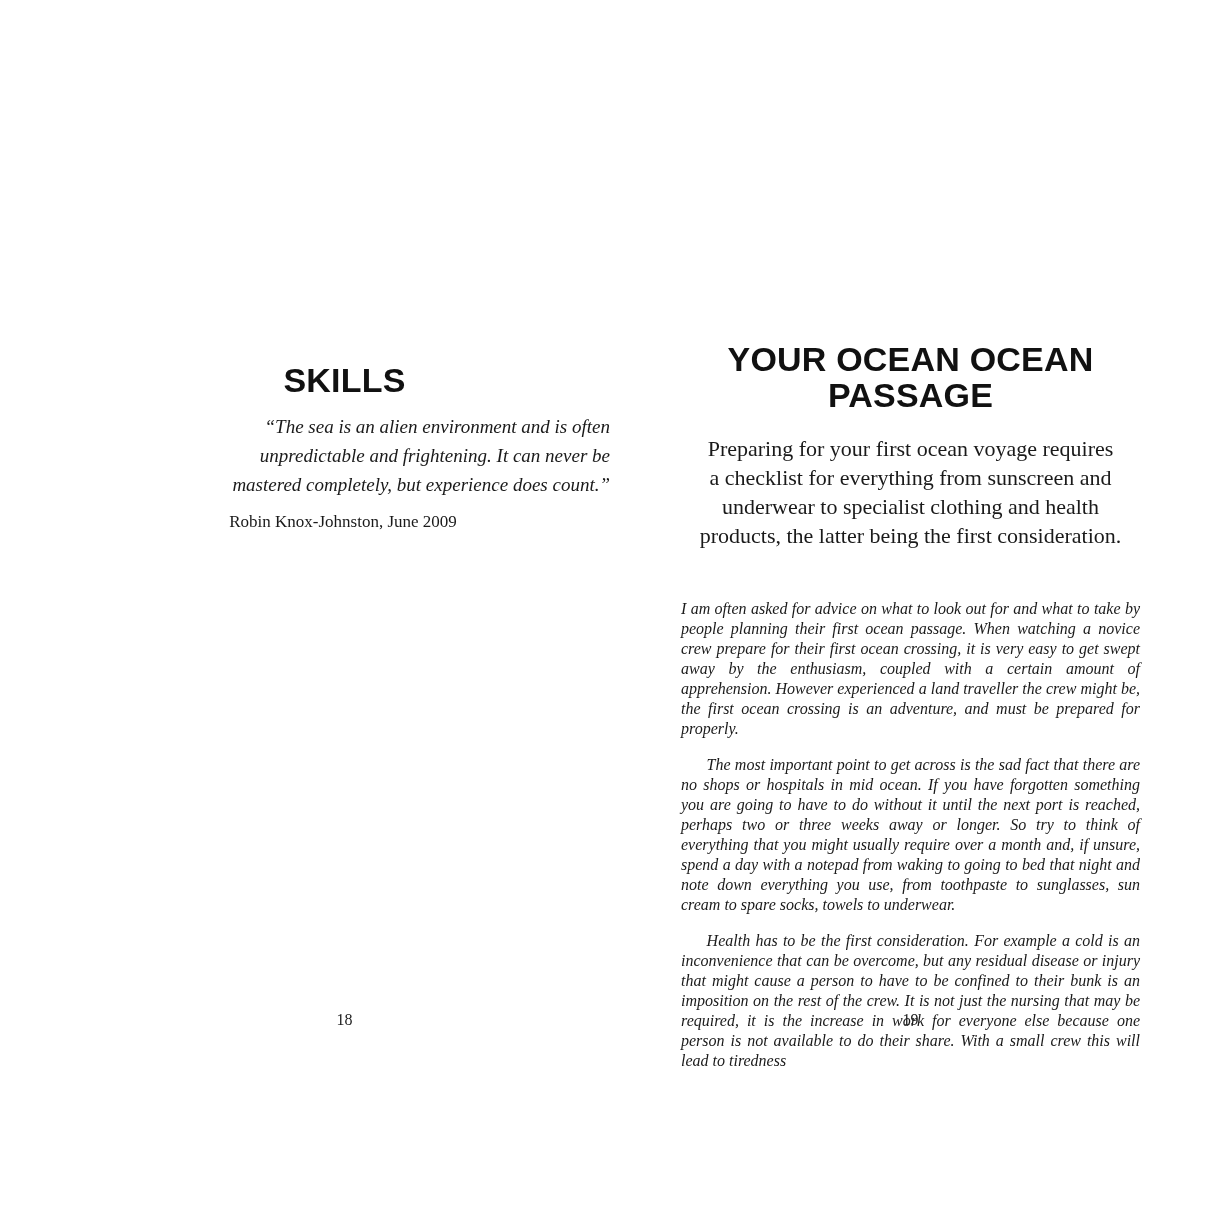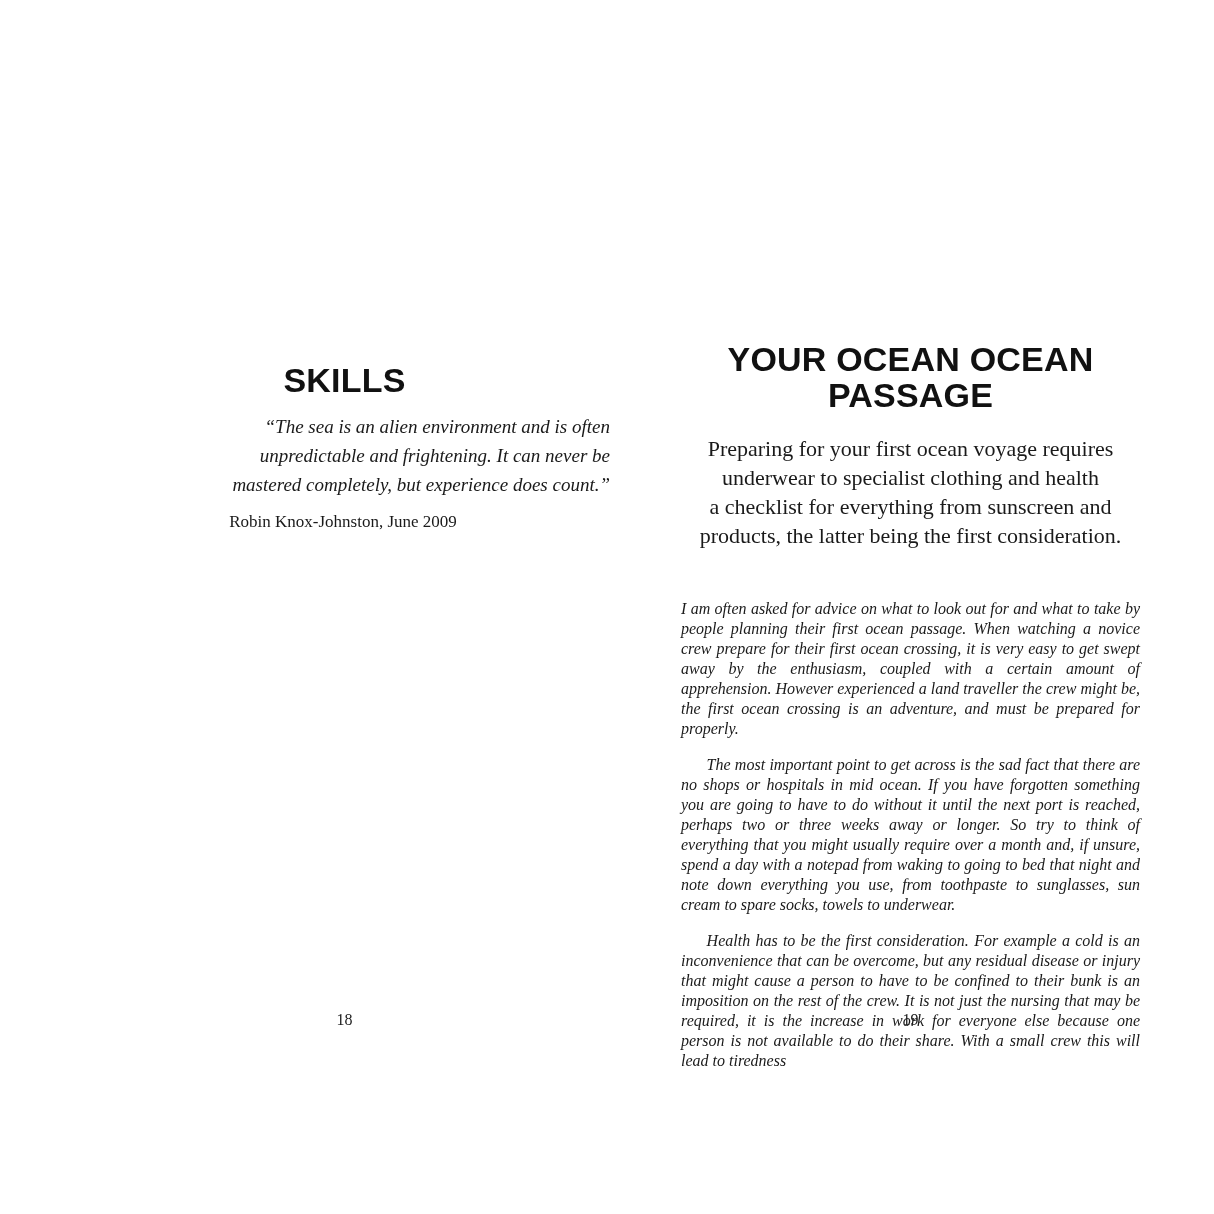--- a/index.html
+++ b/index.html
@@ -128,22 +128,22 @@
 
   <div class="page page-right">
 
     <div class="chapter-title">
       <div>YOUR OCEAN OCEAN</div>
       <div>PASSAGE</div>
     </div>
 
     <div class="intro">
       <div>Preparing for your first ocean voyage requires</div>
+      <div>a checklist for everything from sunscreen and</div>
       <div>underwear to specialist clothing and health</div>
-      <div>a checklist for everything from sunscreen and</div>
       <div>products, the latter being the first consideration.</div>
     </div>
 
     <div class="body-text">
       <p>I am often asked for advice on what to look out for and what to take by people planning their first ocean passage. When watching a novice crew prepare for their first ocean crossing, it is very easy to get swept away by the enthusiasm, coupled with a certain amount of apprehension. However experienced a land traveller the crew might be, the first ocean crossing is an adventure, and must be prepared for properly.</p>
       <p class="indented">The most important point to get across is the sad fact that there are no shops or hospitals in mid ocean. If you have forgotten something you are going to have to do without it until the next port is reached, perhaps two or three weeks away or longer. So try to think of everything that you might usually require over a month and, if unsure, spend a day with a notepad from waking to going to bed that night and note down everything you use, from toothpaste to sunglasses, sun cream to spare socks, towels to underwear.</p>
       <p class="indented">Health has to be the first consideration. For example a cold is an inconvenience that can be overcome, but any residual disease or injury that might cause a person to have to be confined to their bunk is an imposition on the rest of the crew. It is not just the nursing that may be required, it is the increase in work for everyone else because one person is not available to do their share. With a small crew this will lead to tiredness</p>
     </div>
 
     <div class="page-number">19</div>

